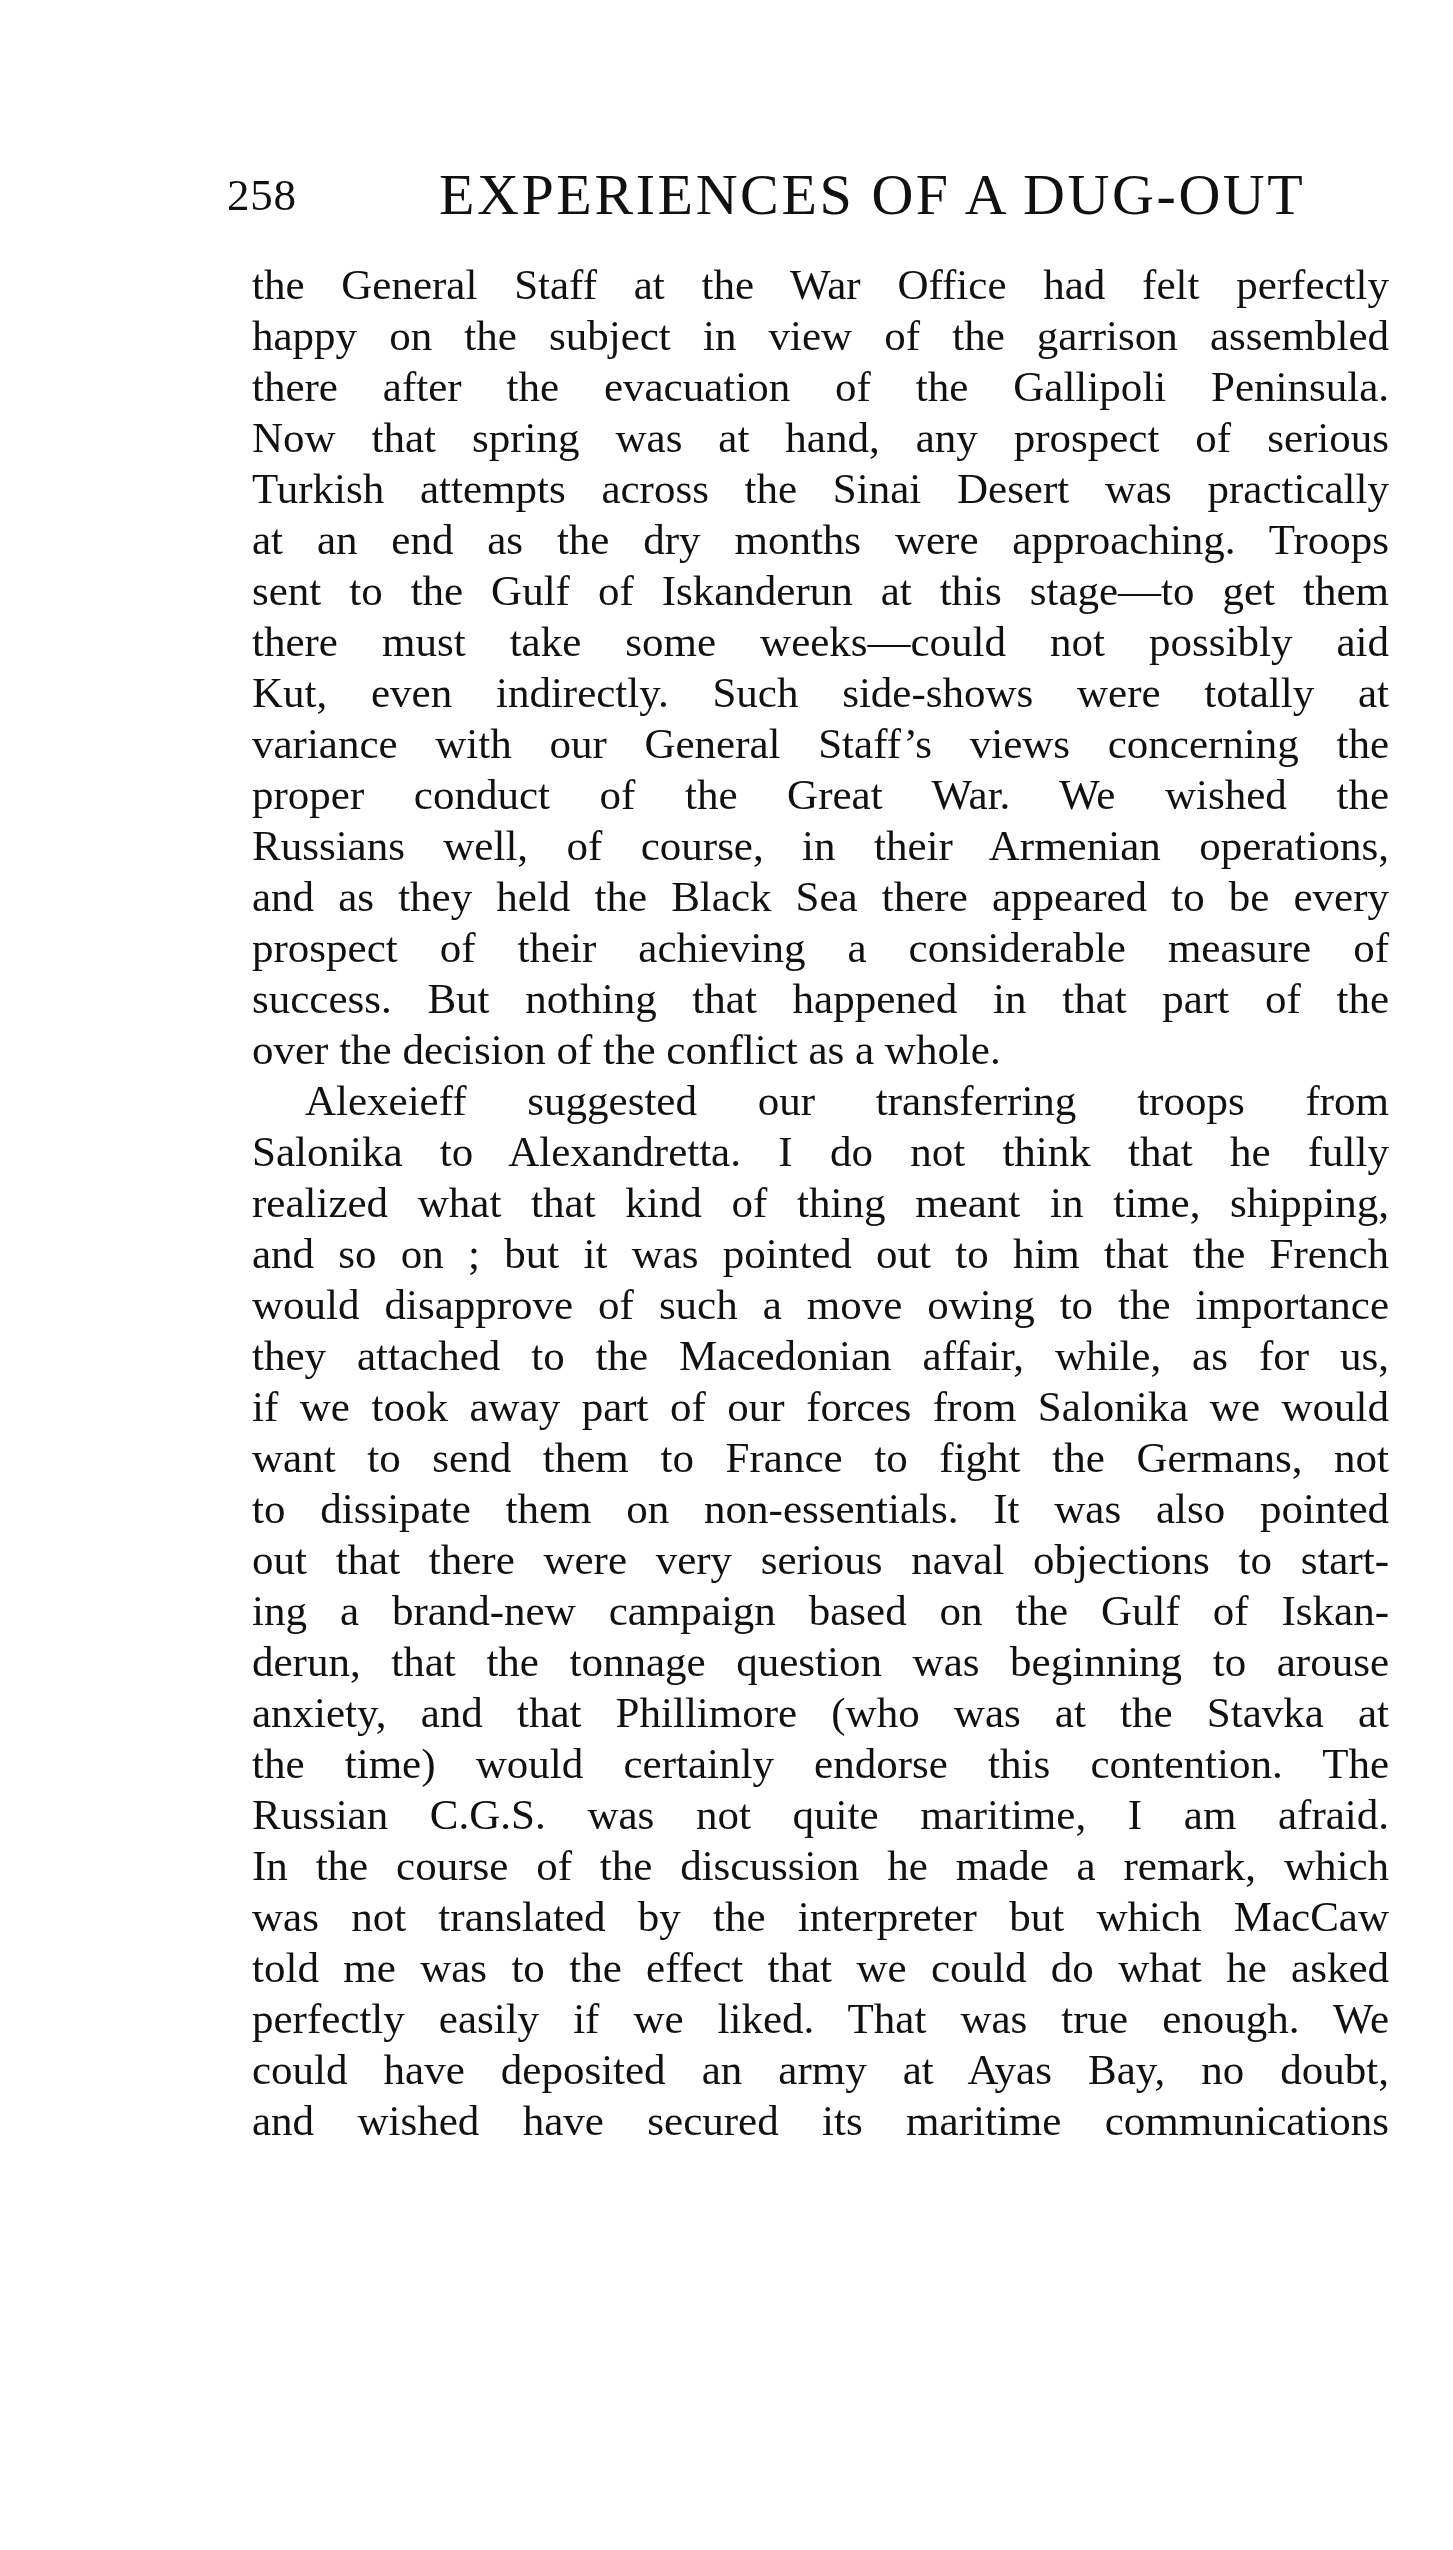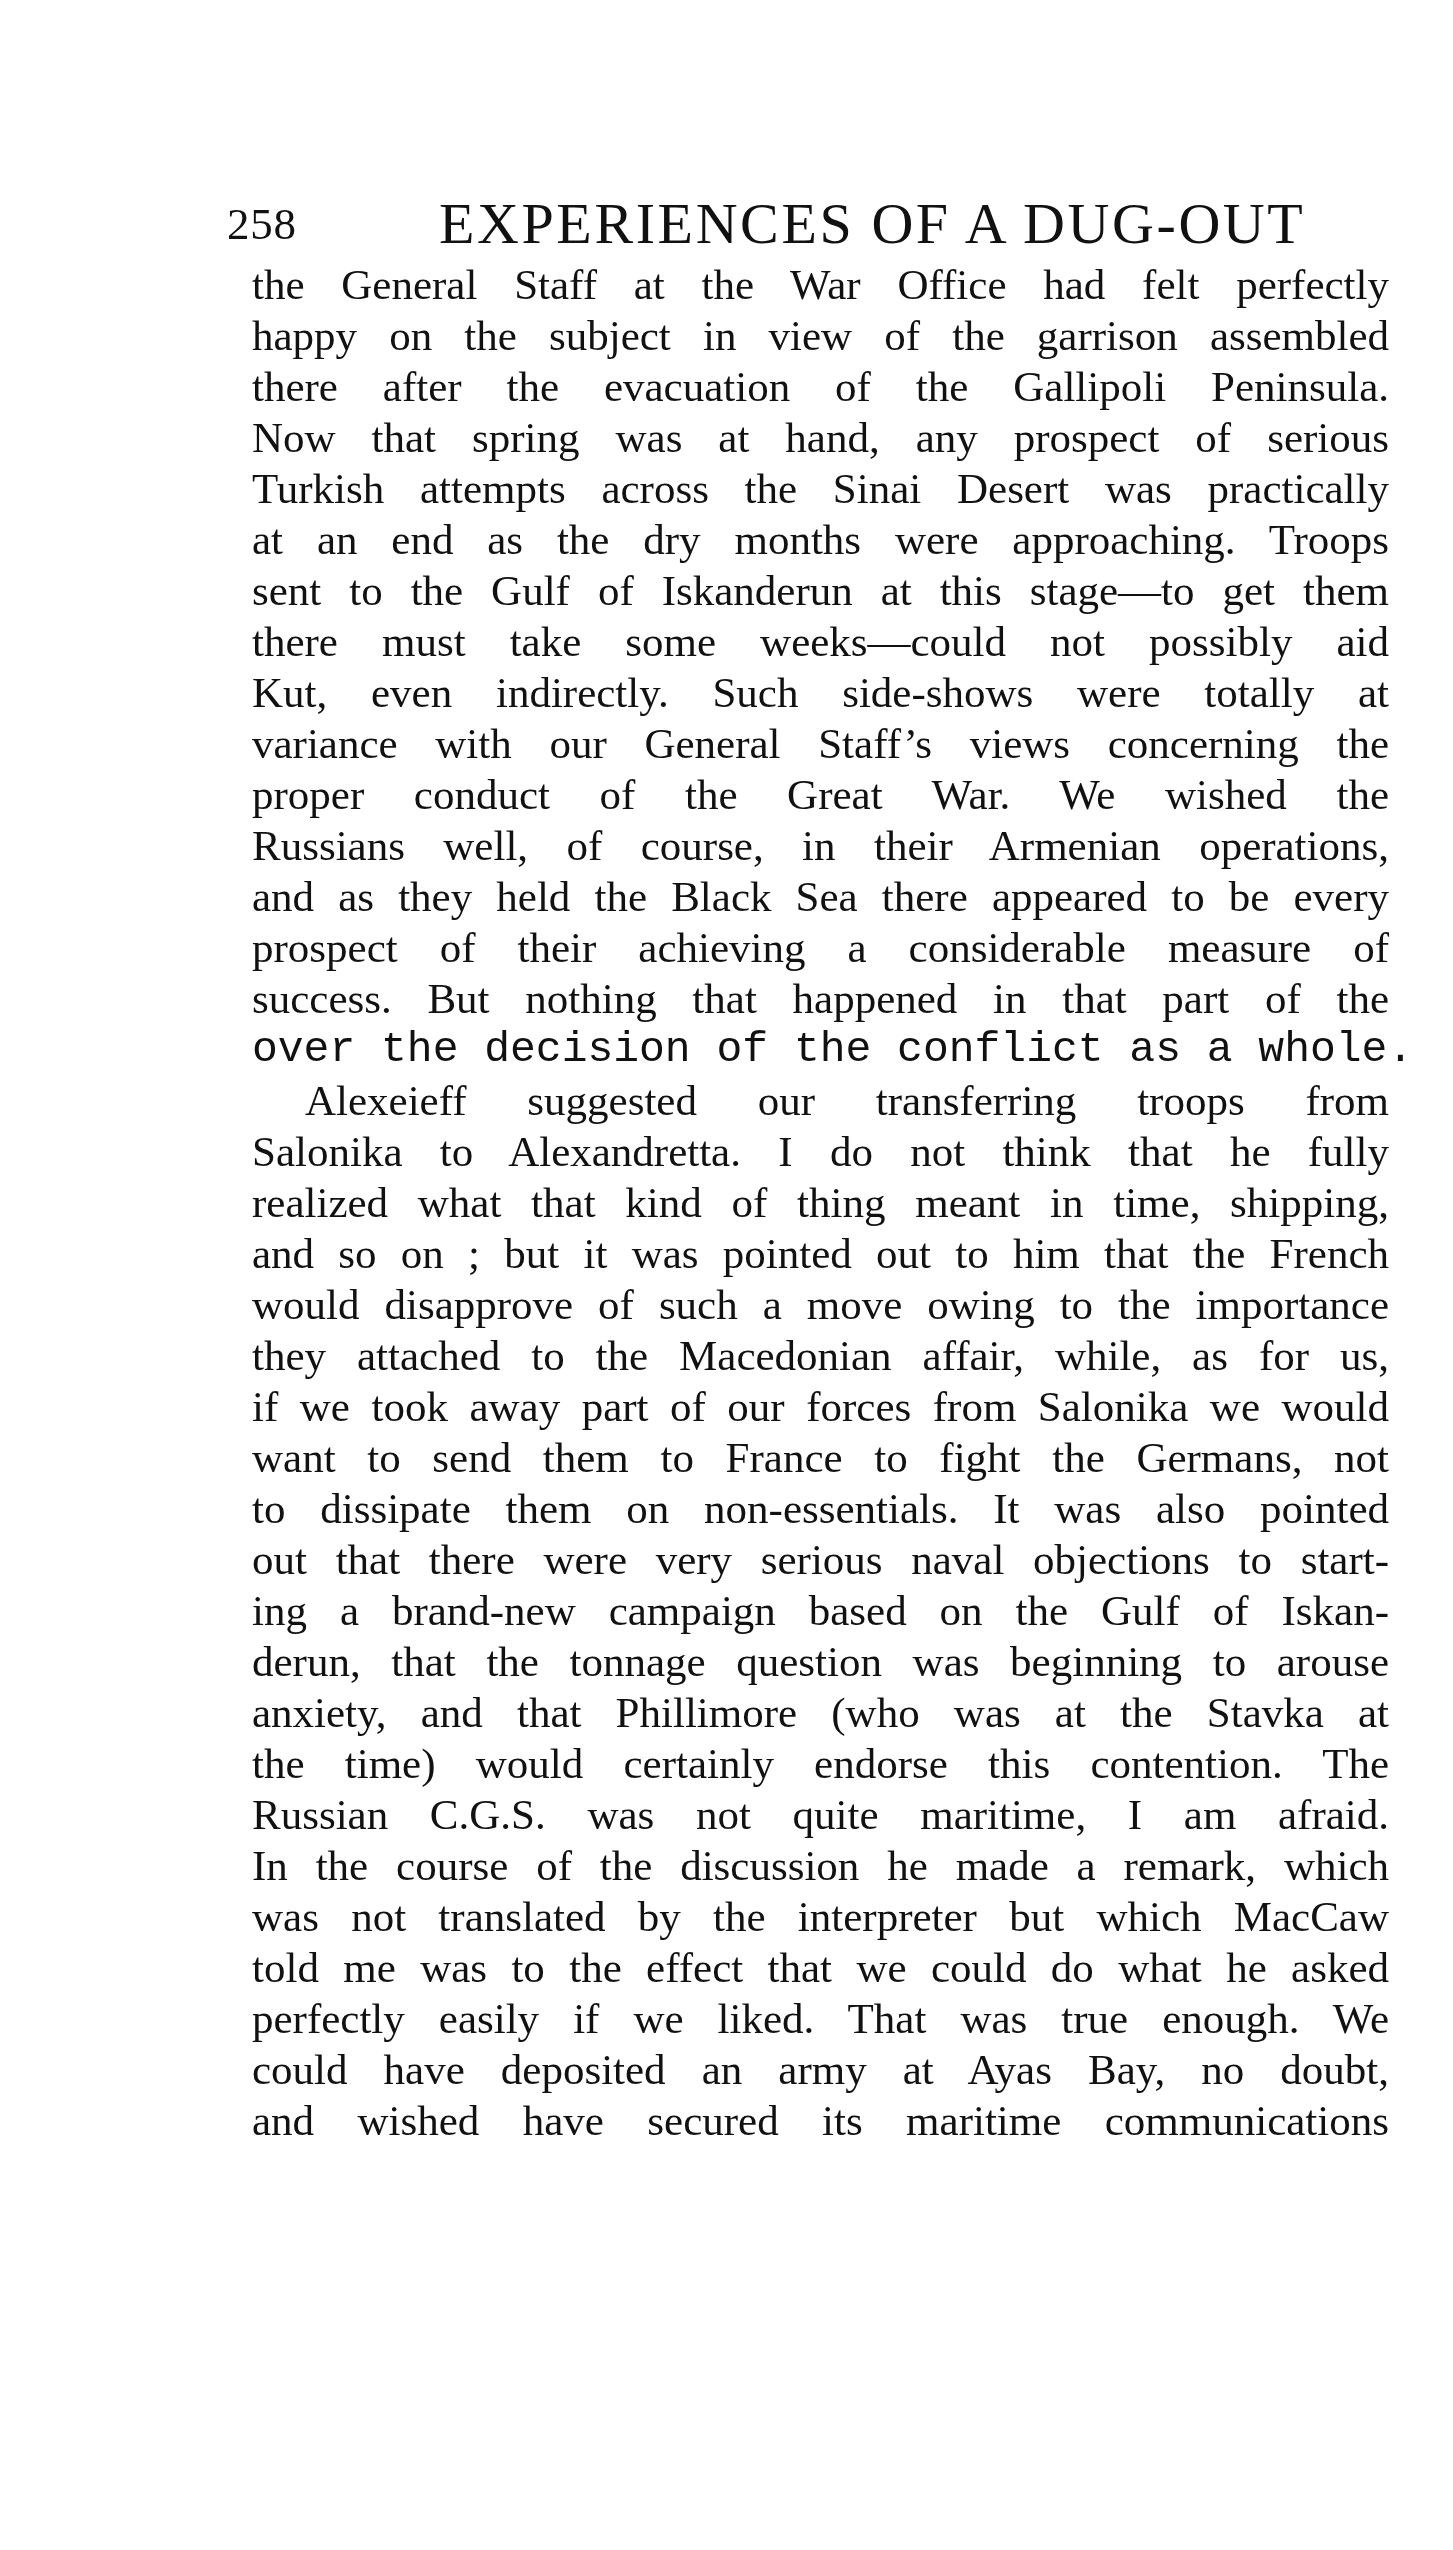--- a/index.html
+++ b/index.html
@@ -25,21 +25,20 @@
     }
     .running-head {
       position: absolute;
       left: 227px;
       top: 167px;
       width: 1151px;
       height: 56px;
       font-size: 45px;
       line-height: 56px;
       white-space: nowrap;
-      margin-top: 29px;
     }
     .page-number {
       position: absolute;
       left: 0;
       top: 0;
       font-size: 45px;
       letter-spacing: 0.8px;
     }
     .running-title {
       position: absolute;
@@ -60,21 +59,20 @@
     .line {
       display: block;
       height: 51px;
       white-space: nowrap;
       text-align: justify;
       text-align-last: justify;
       overflow: visible;
     }
     .line.last {
       text-align-last: left;
-      font-family: Liberation Mono, monospace;
     }
     .line.indent {
       padding-left: 53px;
     }
   </style>
 </head>
 <body>
 
 <div class="page">
 

